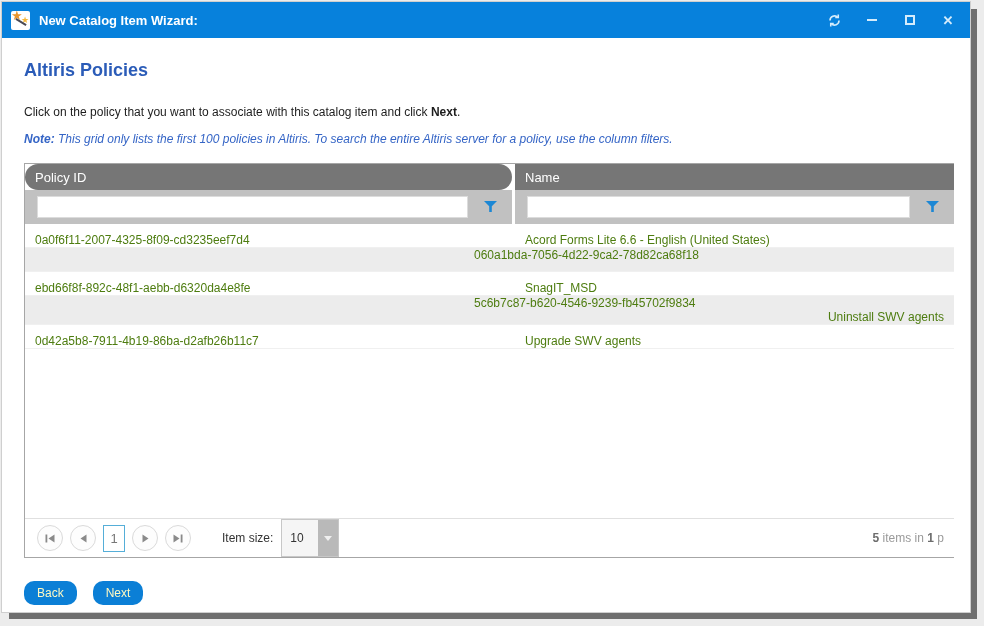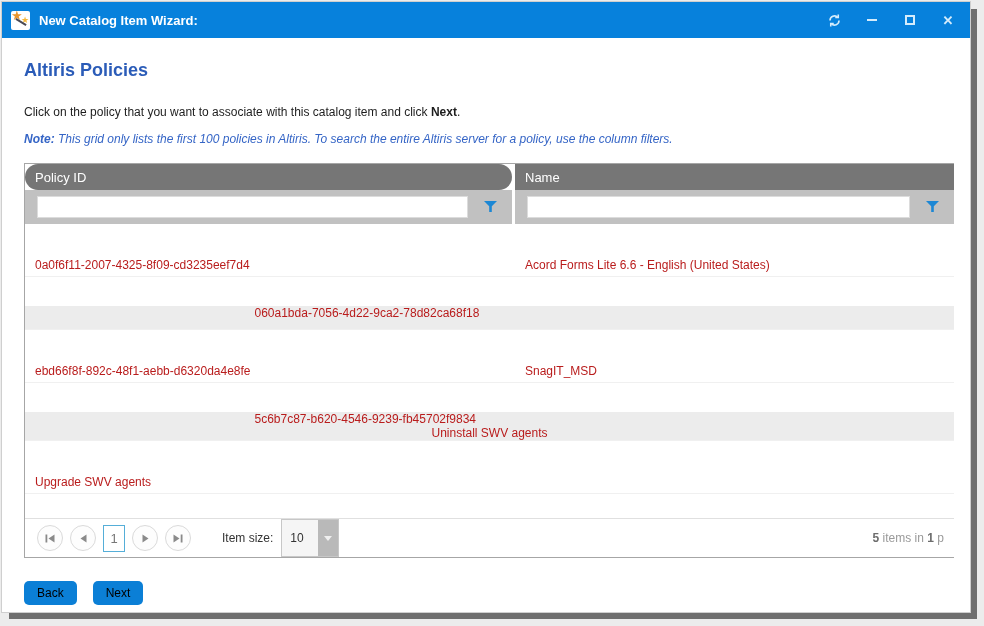--- a/index.html
+++ b/index.html
@@ -143,24 +143,23 @@
     width: 44px;
     display: flex;
     align-items: center;
     justify-content: center;
     cursor: pointer;
     flex: 0 0 auto;
   }
   .data-row {
     display: flex;
     flex: 0 0 24px;
-    align-items: center;
-    color: #b91c1c;
+    align-items: flex-end;
+    color: #4d7c0f;
     border-bottom: 1px solid #f0f0f0;
-    margin-top: 29px;
   }
   .data-row.alt { background: #ececec; flex-direction: column; }
   .data-row .cell {
     display: flex;
     align-items: center;
     padding: 0 10px;
     white-space: nowrap;
     overflow: hidden;
   }
   .data-row .cell.col-id { width: 490px; }
@@ -238,23 +237,23 @@
   }
   .items-count .num { font-weight: bold; color: #6d6d6d; }
   
   .footer-buttons {
     display: flex;
     gap: 16px;
     margin-top: 23px;
   }
   .btn {
     background: #0b7fd6;
-    color: #000000;
+    color: #fef9c3;
     border: none;
-    border-radius: 5px;
+    border-radius: 10px;
     font-family: "Liberation Sans", sans-serif;
     font-size: 12px;
     padding: 5px 13px;
     cursor: pointer;
   }
   svg { display: block; }
 </style>
 </head>
 <body>
 
@@ -328,20 +327,21 @@
       </div>
       <div class="data-row">
         <div class="cell col-id">ebd66f8f-892c-48f1-aebb-d6320da4e8fe</div>
         <div class="cell col-name">SnagIT_MSD</div>
       </div>
       <div class="data-row alt">
         <div class="cell col-id">5c6b7c87-b620-4546-9239-fb45702f9834</div>
         <div class="cell col-name">Uninstall SWV agents</div>
       </div>
       <div class="data-row">
+        <div class="cell col-id">0d42a5b8-7911-4b19-86ba-d2afb26b11c7</div>
         <div class="cell col-name">Upgrade SWV agents</div>
       </div>
 
       <div class="grid-filler"></div>
 
       <div class="pager">
         <span class="pg-btn">
           <svg width="10" height="9" viewBox="0 0 10 9">
             <rect x="0.5" y="0.5" width="1.8" height="8" fill="#8a8a8a"></rect>
             <polygon points="9.5,0.5 9.5,8.5 3.5,4.5" fill="#8a8a8a"></polygon>

